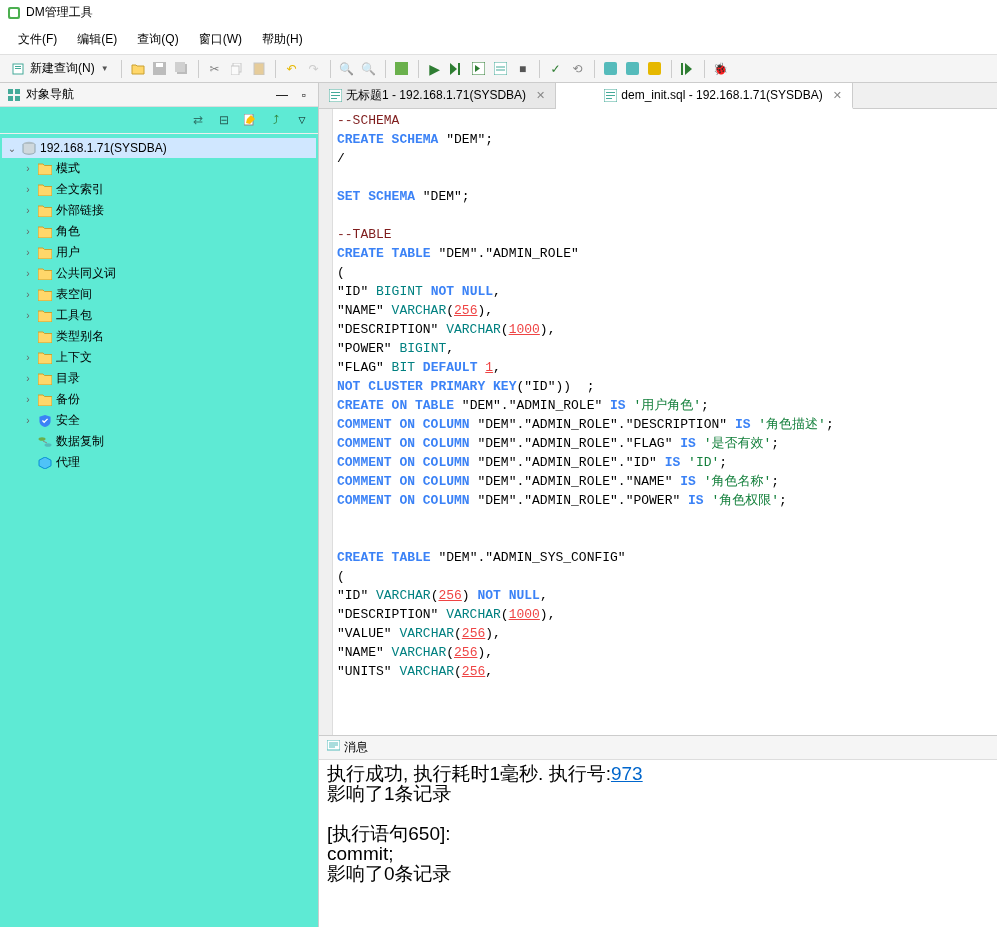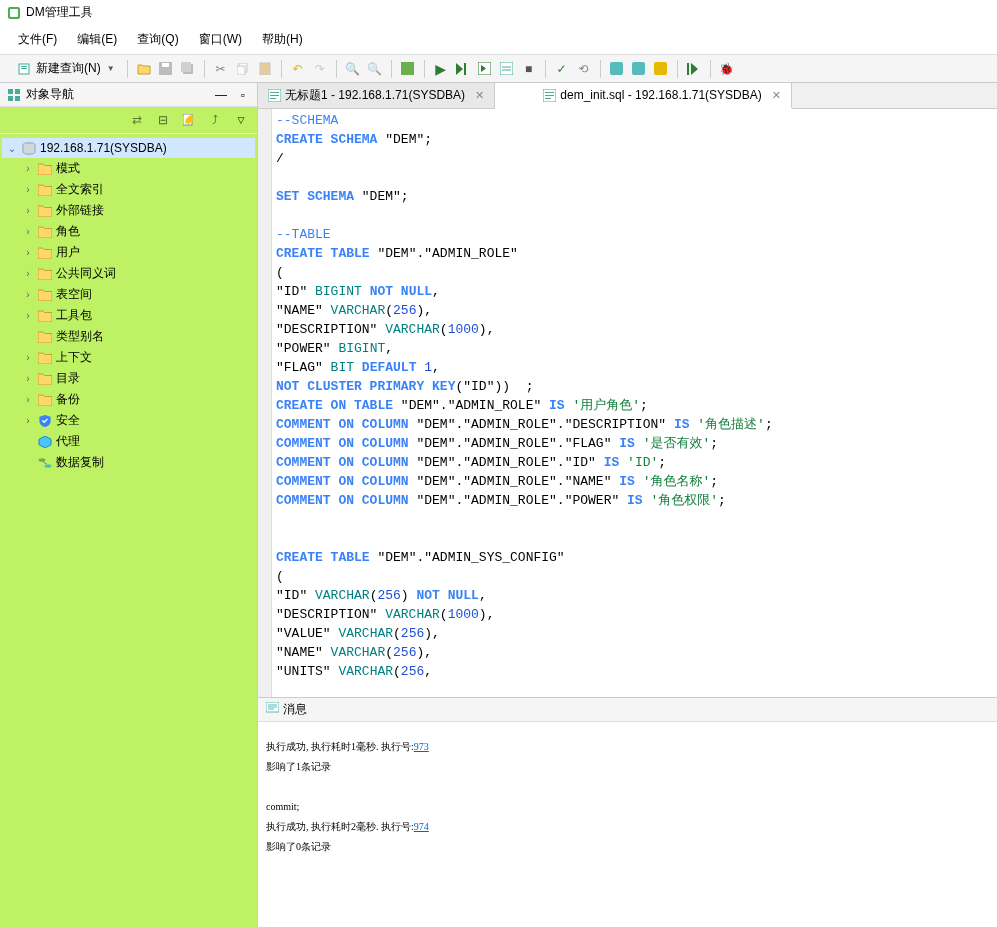--- a/index.html
+++ b/index.html
@@ -1,53 +1,53 @@
 <!DOCTYPE html>
 <html><head>
 <meta charset="utf-8">
 <style>
 * { box-sizing: border-box; margin: 0; padding: 0; }
 body { font-family: "Microsoft YaHei", Arial, sans-serif; font-size: 12px; background: #fff; width: 997px; height: 927px; overflow: hidden; display: flex; flex-direction: column; }
 .titlebar { display: flex; align-items: flex-end; padding: 4px 6px; background: #fff; }
 .titlebar .icon { width: 16px; height: 16px; margin-right: 4px; display: inline-flex; align-items: center; justify-content: center; }
 .menubar { display: flex; padding: 2px 8px; background: #fff; border-bottom: 1px solid #e0e0e0; }
 .menubar .menu-item { padding: 4px 10px; cursor: pointer; }
-.toolbar { display: flex; align-items: center; padding: 3px 12px; border-bottom: 1px solid #ccc; background: #f5f5f5; gap: 2px; }
+.toolbar { display: flex; align-items: center; padding: 3px 6px; border-bottom: 1px solid #ccc; background: #f5f5f5; gap: 2px; }
 .toolbar .sep { width: 1px; height: 18px; background: #ccc; margin: 0 4px; }
 .tb-btn { width: 20px; height: 20px; display: inline-flex; align-items: center; justify-content: center; cursor: pointer; border-radius: 2px; }
 .new-query { display: inline-flex; align-items: center; padding: 2px 6px; cursor: pointer; gap: 4px; }
 .main { display: flex; flex: 1; overflow: hidden; }
-.sidebar { width: 258px; border-right: 1px solid #ccc; display: flex; flex-direction: column; background: #bef264; justify-content: space-between; }
+.sidebar { width: 319px; border-right: 1px solid #ccc; display: flex; flex-direction: column; background: #5eead4; justify-content: space-between; }
 .panel-header { display: flex; align-items: center; padding: 3px 6px; border-bottom: 1px solid #ddd; background: #f5f5f5; }
 .panel-header .title { flex: 1; }
 .panel-header .icon-sq { width: 16px; height: 16px; display: inline-flex; align-items: center; justify-content: center; cursor: pointer; }
 .panel-toolbar { display: flex; justify-content: flex-end; padding: 3px 6px; gap: 6px; border-bottom: 1px solid #eee; }
 .tree { flex: 1; overflow: auto; padding: 4px 2px; }
 .tree-node { display: flex; align-items: center; padding: 2px 4px; gap: 3px; cursor: pointer; white-space: nowrap; }
 .tree-node.selected { background: #d0e7ff; }
 .tree-node .caret { width: 12px; display: inline-block; text-align: center; color: #666; font-size: 10px; }
 .tree-node .ticon { width: 16px; height: 16px; display: inline-flex; align-items: center; justify-content: center; }
 .ind1 { padding-left: 20px; }
 .folder-icon svg { width: 14px; height: 12px; }
 .content { flex: 1; display: flex; flex-direction: column; overflow: hidden; }
 .tabs { display: flex; background: #f0f0f0; border-bottom: 1px solid #ccc; }
 .tab { display: flex; align-items: center; padding: 4px 10px; border-right: 1px solid #ccc; background: #e8e8e8; cursor: pointer; gap: 4px; max-width: 300px; }
 .tab.active { background: #fff; border-bottom: 2px solid #fff; margin-bottom: -1px; padding-left: 48px; }
 .tab .close { margin-left: 6px; color: #888; font-size: 11px; cursor: pointer; }
 .editor { flex: 1; overflow: auto; background: #fff; display: flex; }
 .gutter { width: 14px; background: #f0f0f0; border-right: 1px solid #ddd; }
 .code { padding: 2px 4px; font-family: Consolas, "Courier New", monospace; font-size: 13px; line-height: 19px; white-space: pre; color: #000; }
 .kw { color: #3b82f6; font-weight: bold; }
-.cm { color: #3b82f6; margin-top: 16px; }
+.cm { color: #7f1d1d; margin-top: 16px; }
 .ty { color: #008080; }
-.num { color: #1d4ed8; }
+.num { color: #ef4444; text-decoration: underline; }
 .str { color: #15803d; }
-.msg-panel { border-top: 1px solid #ccc; height: 230px; display: flex; flex-direction: column; }
+.msg-panel { border-top: 1px solid #ccc; height: 192px; display: flex; flex-direction: column; }
 .msg-header { display: flex; align-items: center; padding: 3px 8px; background: #f5f5f5; border-bottom: 1px solid #ddd; gap: 4px; }
-.msg-body { flex: 1; overflow: auto; padding: 4px 8px; font-family: Liberation Serif, serif; font-size: 10px; line-height: 20px; margin-top: 11px; }
+.msg-body { flex: 1; overflow: auto; padding: 4px 8px; font-family: Liberation Sans, sans-serif; font-size: 19px; line-height: 20px; }
 .msg-body a { color: #0066cc; text-decoration: underline; }
 .dropdown-arrow { font-size: 8px; color: #555; margin-left: 2px; }
 </style>
 </head>
 <body>
 
 <div class="titlebar">
   <span class="icon">
     <svg width="14" height="14" viewBox="0 0 14 14">
         <rect x="1" y="1" width="12" height="12" fill="#4caf50" rx="2"></rect>
@@ -323,36 +323,36 @@
               <svg width="13" height="14" viewBox="0 0 13 14">
                 <path d="M6.5 0L13 2v5c0 4-3 6-6.5 7C3 13 0 11 0 7V2z" fill="#3b82f6"></path>
                 <path d="M3.5 6.5l2 2 4-4" stroke="#fff" fill="none" stroke-width="1.5"></path>
               </svg>
             </span>
             <span>安全</span>
           </div>
           <div class="tree-node ind1">
             <span class="caret"></span>
             <span class="ticon folder-icon">
-              <svg width="13" height="13" viewBox="0 0 13 13">
-                <path d="M6.5 0l6.5 3.5v6L6.5 13 0 9.5v-6z" fill="#4fc3f7" stroke="#0288d1"></path>
-              </svg>
-            </span>
-            <span>代理</span>
-          </div>
-          <div class="tree-node ind1">
-            <span class="caret"></span>
-            <span class="ticon folder-icon">
               <svg width="14" height="12" viewBox="0 0 14 12">
                 <ellipse cx="4" cy="3" rx="3.5" ry="1.8" fill="#6ab04c"></ellipse>
                 <ellipse cx="10" cy="9" rx="3.5" ry="1.8" fill="#5bb"></ellipse>
                 <path d="M5 5l4 2" stroke="#888"></path>
               </svg>
             </span>
             <span>数据复制</span>
+          </div>
+          <div class="tree-node ind1">
+            <span class="caret"></span>
+            <span class="ticon folder-icon">
+              <svg width="13" height="13" viewBox="0 0 13 13">
+                <path d="M6.5 0l6.5 3.5v6L6.5 13 0 9.5v-6z" fill="#4fc3f7" stroke="#0288d1"></path>
+              </svg>
+            </span>
+            <span>代理</span>
           </div>
         </div>
     </div>
   </div>
 
   <div class="content">
     <div class="tabs" id="tabs">
         <div class="tab">
           <svg width="13" height="13" viewBox="0 0 13 13">
             <rect width="13" height="13" fill="#fff" stroke="#4a9"></rect>
@@ -413,20 +413,20 @@
         <span><svg width="13" height="12" viewBox="0 0 13 12">
               <rect width="13" height="10" fill="#fff" stroke="#5bb"></rect>
               <path d="M2 3h9M2 5h9M2 7h6" stroke="#5bb"></path>
             </svg></span>
         <span>消息</span>
       </div>
       <div class="msg-body">
         <div><span>执行成功, 执行耗时1毫秒. 执行号:</span><a href="#">973</a></div>
         <div>影响了1条记录</div>
         <div>&nbsp;</div>
+        <div>[执行语句650]:</div>
         <div>commit;</div>
-        <div><span>执行成功, 执行耗时2毫秒. 执行号:</span><a href="#">974</a></div>
         <div>影响了0条记录</div>
         <div>&nbsp;</div>
       </div>
     </div>
   </div>
 </div>
 
 </body></html>

